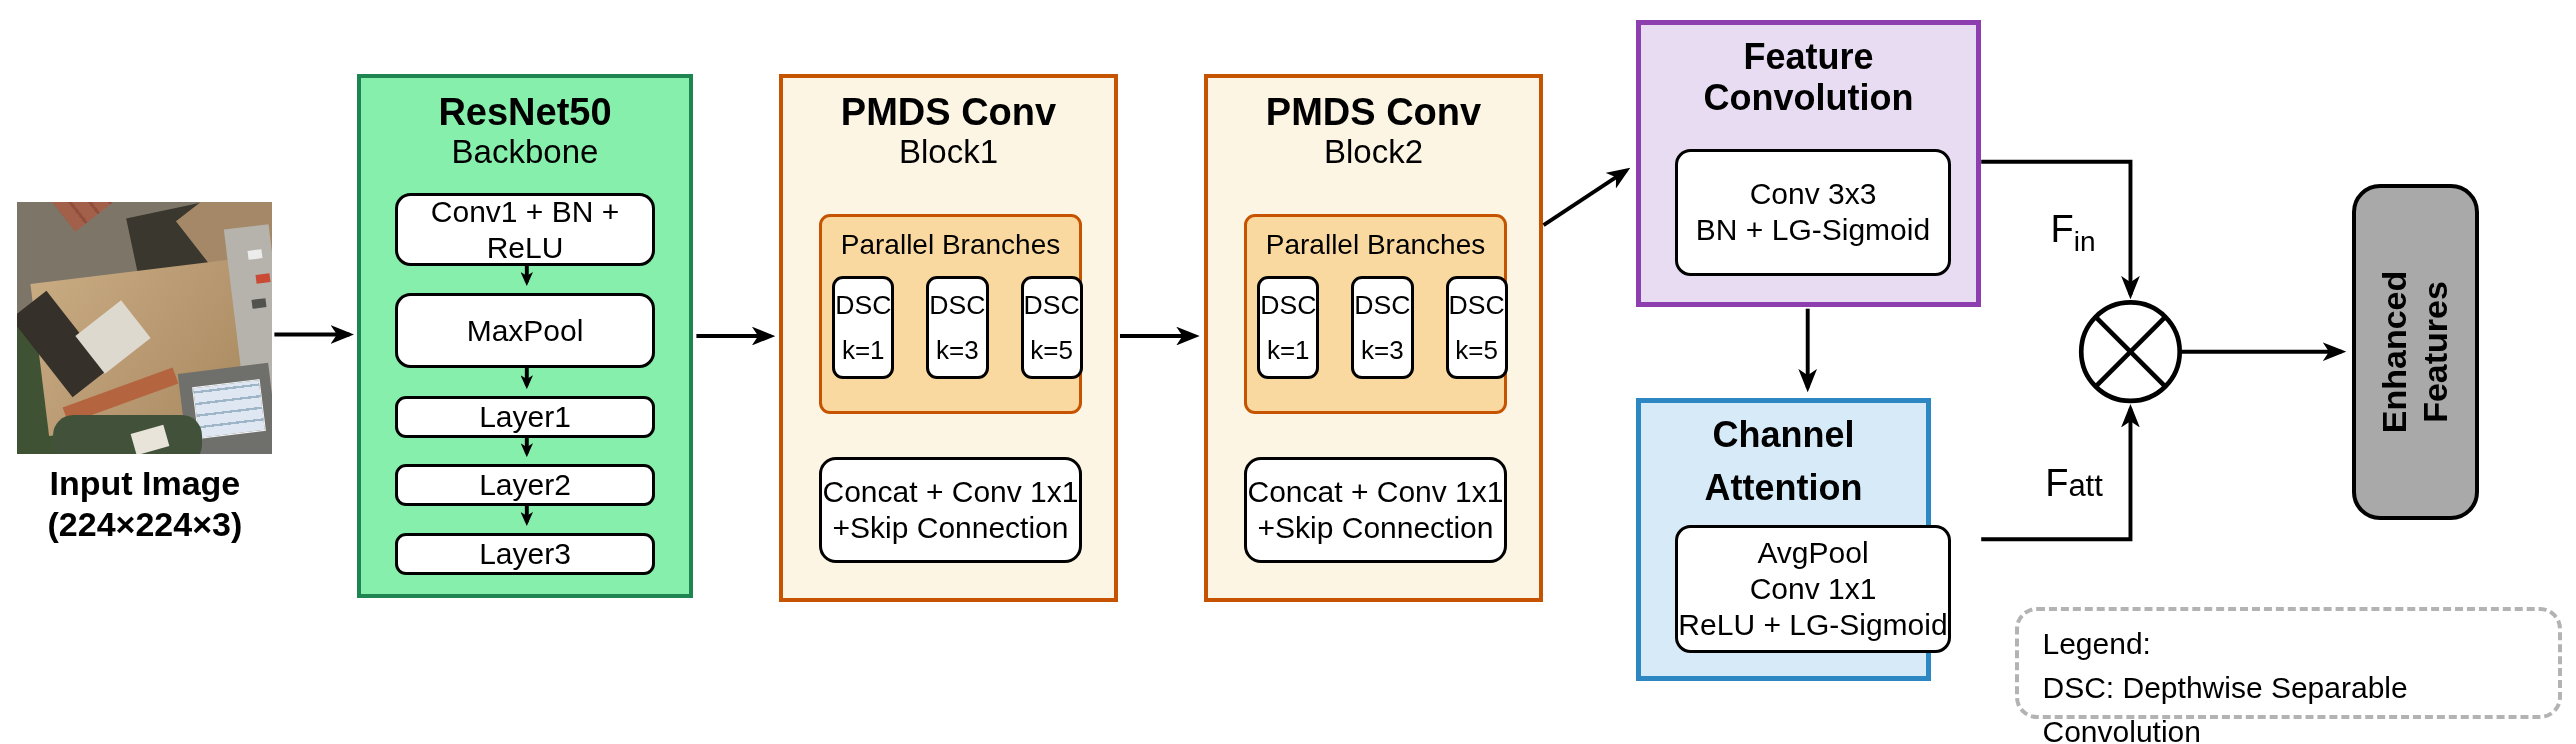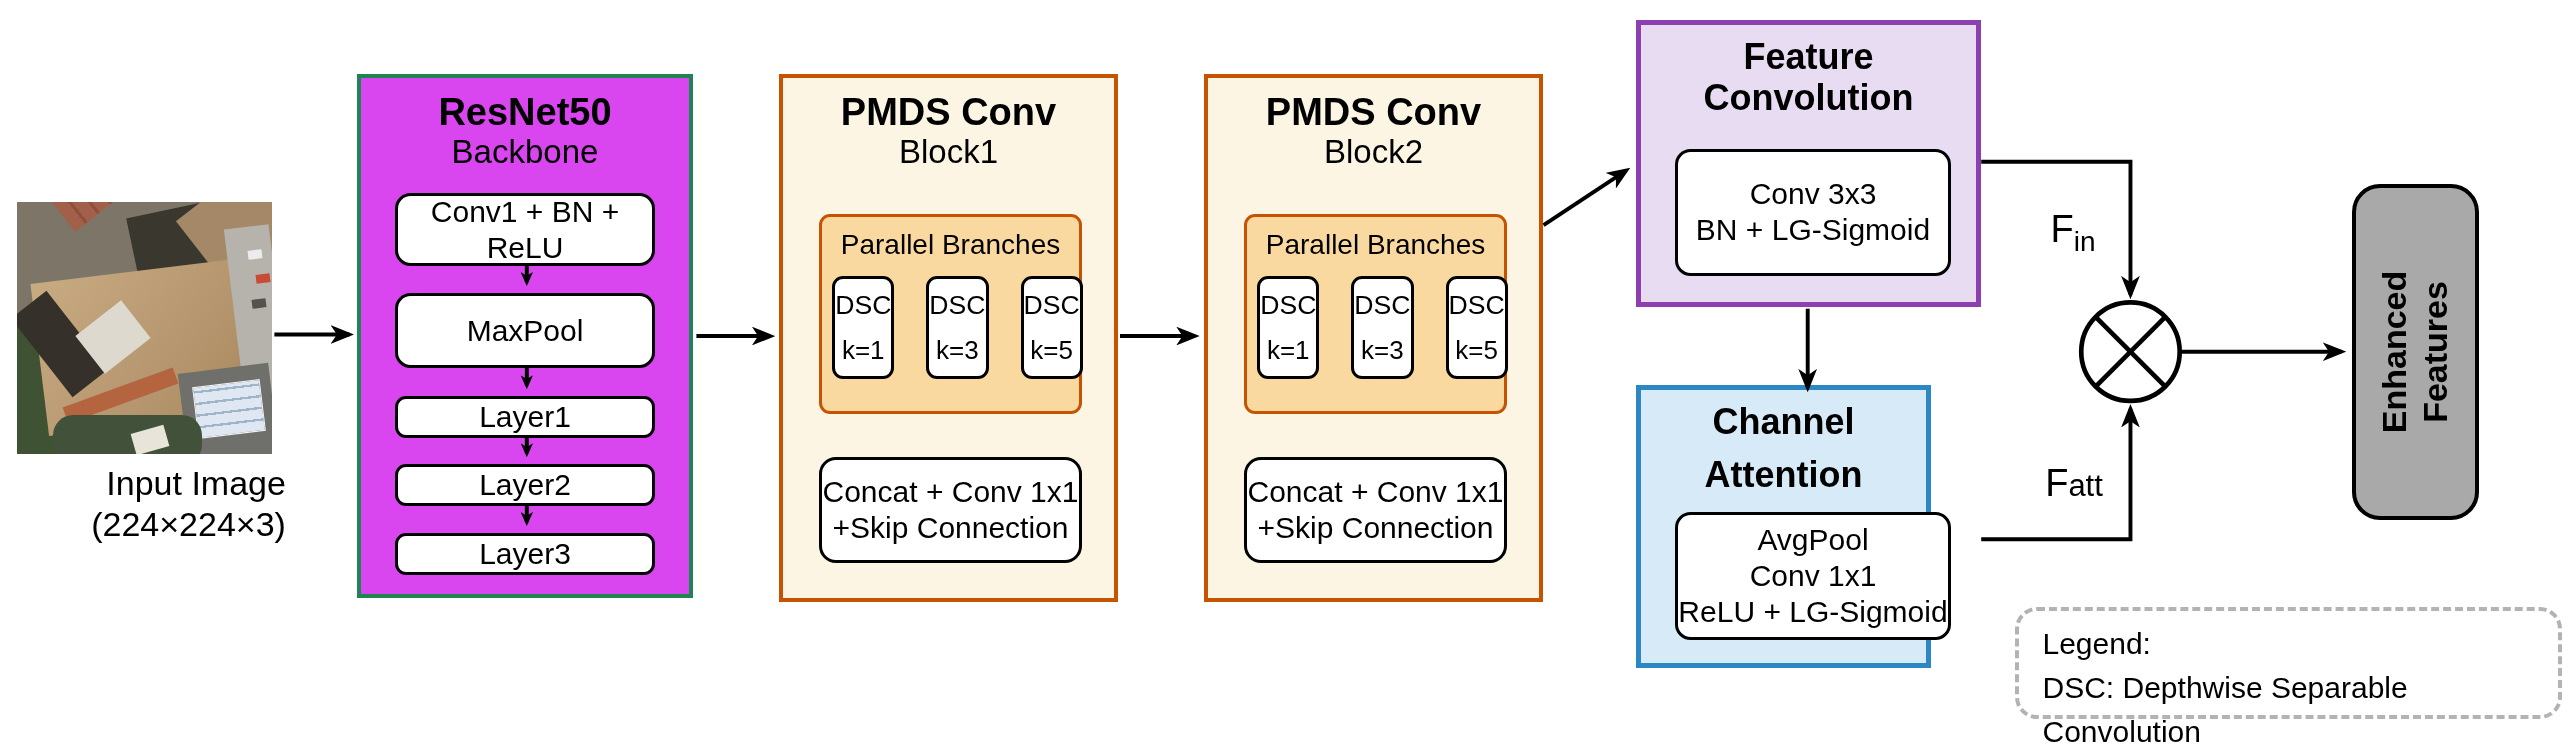--- a/index.html
+++ b/index.html
@@ -8,25 +8,25 @@
     font-family:"Liberation Sans","DejaVu Sans",sans-serif; color:#000;
     overflow:hidden;
   }
   #wires{position:absolute;left:0;top:0;z-index:5;pointer-events:none;}
   .abs{position:absolute;}
 
   
   .block{position:absolute;box-sizing:border-box;z-index:2;}
   .block .btitle{width:100%;text-align:center;font-weight:bold;font-size:38px;line-height:42px;margin-top:12.5px;}
   .block .bsub{width:100%;text-align:center;font-size:33px;line-height:38px;}
-  .resnet{left:357px;top:74px;width:336px;height:524px;background:#d946ef;border:4.7px solid #1e8552;}
+  .resnet{left:357px;top:74px;width:336px;height:524px;background:#86efac;border:4.7px solid #1e8552;}
   .pmds{width:339px;height:528px;background:#fdf5e4;border:4.7px solid #c55300;top:74px;}
   .pmds1{left:779px;} .pmds2{left:1204px;}
   .fe{left:1636px;top:19.6px;width:345px;height:287px;background:#e7dcf2;border:5.5px solid #8d3fb0;}
-  .ca{left:1636px;top:385px;width:295px;height:283px;background:#d7eaf8;border:5.5px solid #2d87c3;}
+  .ca{left:1636px;top:398px;width:295px;height:283px;background:#d7eaf8;border:5.5px solid #2d87c3;}
   .fe .btitle,.ca .btitle{font-size:36px;line-height:41px;margin-top:11px;font-weight:bold;}
 
   
   .wbox{position:absolute;box-sizing:border-box;background:#fff;border:3.9px solid #000;border-radius:15.6px;
         display:flex;flex-direction:column;align-items:center;justify-content:center;text-align:center;}
   .wbox .ln{font-size:30px;line-height:36px;}
 
   
   .rn-in{left:34px;width:260px;}
   
@@ -37,21 +37,21 @@
   .dsc{width:74px;height:103px;box-sizing:border-box;background:#fff;border:3.9px solid #000;border-radius:11px;
        display:flex;flex-direction:column;align-items:center;justify-content:center;}
   .dsc .d1{font-size:26.6px;line-height:31px;margin-bottom:14px;}
   .dsc .d2{font-size:26px;line-height:31px;}
   .concat{left:36px;top:379px;width:263px;height:106px;border-radius:17px;}
   .concat .ln{font-size:30px;line-height:36px;}
 
   
   .photo{left:17px;top:202px;width:255px;height:252px;background:#7d7668;overflow:hidden;z-index:2;}
   .photo div{position:absolute;}
-  .caption{left:3.9px;top:463px;width:282px;text-align:right;font-size:34px;line-height:41px;z-index:2;}
+  .caption{left:3.9px;top:463px;width:282px;text-align:center;font-size:34px;line-height:41px;z-index:2;font-weight:bold;}
 
   
   .sig{position:absolute;z-index:6;font-size:38px;margin-top:16px;}
   .sig .sub{font-size:28px;vertical-align:-9.4px;}
   .sig .att{font-size:31px;}
 
   
   .ef{left:2352px;top:184px;width:127px;height:336px;background:#a9a9a9;border:4.7px solid #000;
       border-radius:28px;box-sizing:border-box;display:flex;align-items:center;justify-content:center;z-index:2;}
   .ef .rot{transform:rotate(-90deg);white-space:nowrap;font-weight:bold;font-size:34px;line-height:41px;text-align:center;}

